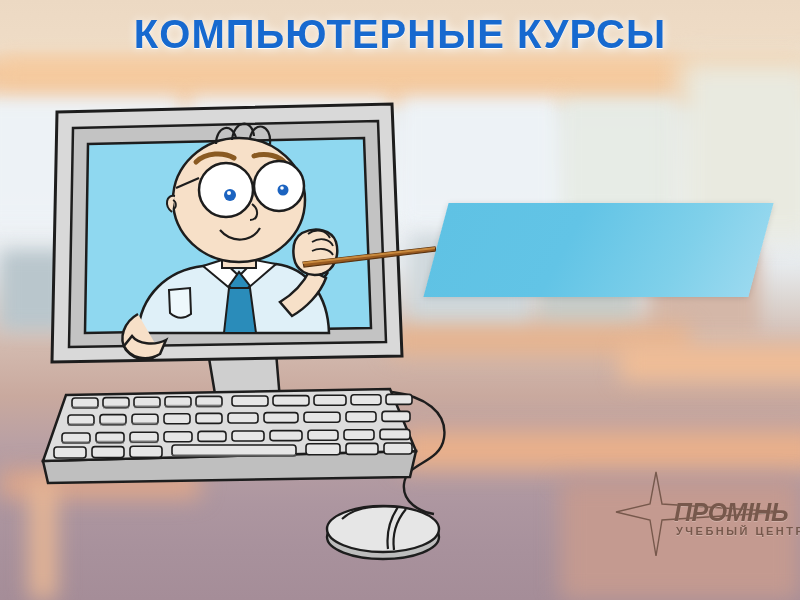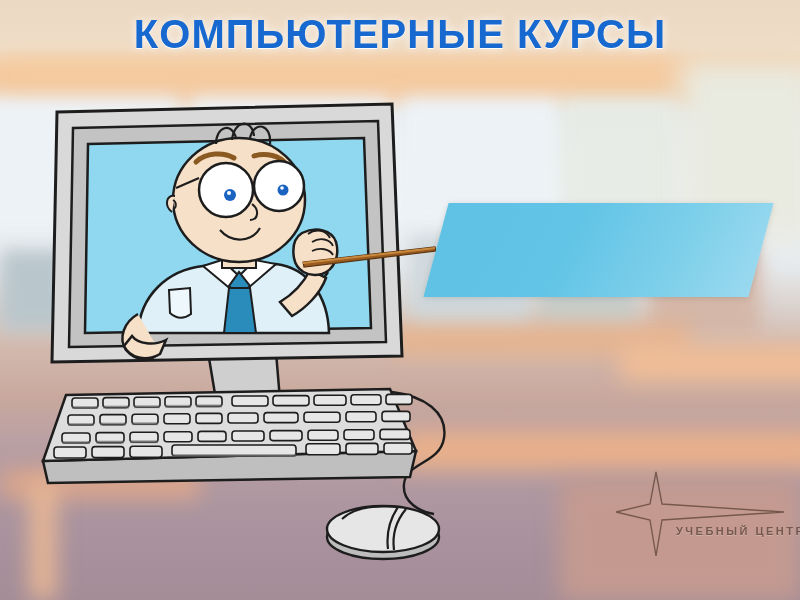--- a/index.html
+++ b/index.html
@@ -280,16 +280,17 @@
       <path d="M22 34 C34 22 58 20 82 22" fill="none" stroke="#1d1d1d" stroke-width="2"></path>
     </svg>
   </div>
 
   <div id="banner"></div>
 
   <div id="logo">
     <svg width="180" height="90" viewBox="0 0 180 90" xmlns="http://www.w3.org/2000/svg" style="position:absolute;left:0;top:0;">
       <path d="M44 2 L50 34 L172 42 L50 50 L44 86 L38 50 L4 42 L38 34 Z" fill="none" stroke="#5a4032" stroke-width="1.4"></path>
     </svg>
+    <div class="logo-txt" id="logo-name">ПРОМІНЬ</div>
     <div class="logo-txt" id="logo-sub">УЧЕБНЫЙ ЦЕНТР</div>
   </div>
 
 </div>
 
 </body></html>

